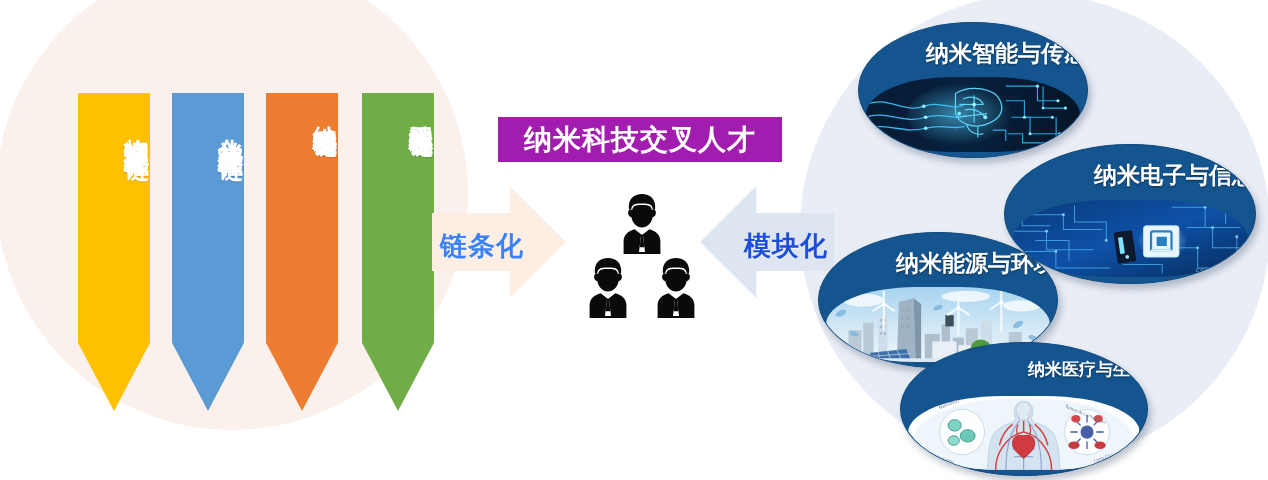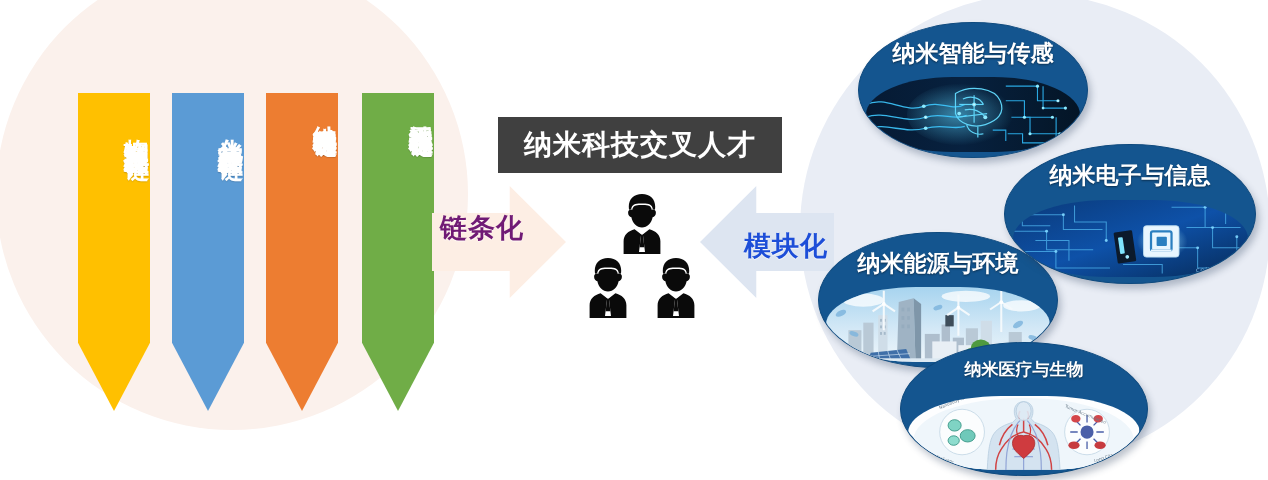--- a/index.html
+++ b/index.html
@@ -38,42 +38,42 @@
     letter-spacing:3px; line-height:1.05;
     text-align:start;
     display:flex; justify-content:center;
     white-space:nowrap;
     text-shadow:0 1px 1px rgba(0,0,0,.13);
   }
 
   
   .red-banner {
     position:absolute; left:498px; top:117px;
-    width:284px; height:56px;
-    background:#404040;
+    width:284px; height:45px;
+    background:#a21caf;
     display:flex; align-items:center; justify-content:center;
   }
   .red-banner span {
     color:#ffffff; font-weight:bold; font-size:28px; letter-spacing:1px;
     white-space:nowrap;
   }
 
   
   .flow-arrow { position:absolute; }
   .flow-arrow .body { position:absolute; inset:0; }
   .flow-arrow .cap {
     position:absolute; font-weight:bold; font-size:27px;
     white-space:nowrap; letter-spacing:1px;
   }
   #arrow-left { left:432px; top:186px; width:134px; height:112px; }
   #arrow-left .body {
     background:#fdeee4;
     clip-path:polygon(0% 24%, 58% 24%, 58% 0%, 100% 50%, 58% 100%, 58% 76%, 0% 76%);
   }
-  #arrow-left .cap { left:8px; top:24px; color:#701a75;
+  #arrow-left .cap { left:8px; top:42px; color:#3b82f6;
     text-shadow:0 1px 1px rgba(255,255,255,.7); }
 
   #arrow-right { left:700px; top:186px; width:134px; height:112px; }
   #arrow-right .body {
     background:#dde5f1;
     clip-path:polygon(100% 24%, 42% 24%, 42% 0%, 0% 50%, 42% 100%, 42% 76%, 100% 76%);
   }
   #arrow-right .cap { right:6px; top:42px; color:#1d4ed8;
     text-shadow:0 1px 1px rgba(255,255,255,.7); }
 
@@ -93,21 +93,21 @@
     border:1px solid #0f4a7e;
   }
   .dom-ellipse .art {
     position:absolute; left:3%; right:3%;
     top:40%; bottom:4%;
     border-radius:50% / 62%;
     overflow:hidden;
   }
   .dom-ellipse .title {
     position:absolute; left:0; right:0; top:11%;
-    text-align:center; color:#ffffff;
+    text-align:right; color:#ffffff;
     font-weight:bold; font-size:23px; letter-spacing:0px;
     white-space:nowrap;
     text-shadow:0 1px 2px rgba(0,0,0,.45);
     z-index:3;
   }
   #ellipse-0 { left:858px; top:22px;  width:230px; height:136px; }
   #ellipse-1 { left:1004px;top:144px; width:252px; height:140px; }
   #ellipse-2 { left:818px; top:232px; width:240px; height:136px; }
   #ellipse-3 { left:900px; top:342px; width:248px; height:134px; }
   #ellipse-3 .title { font-size:17px; }

